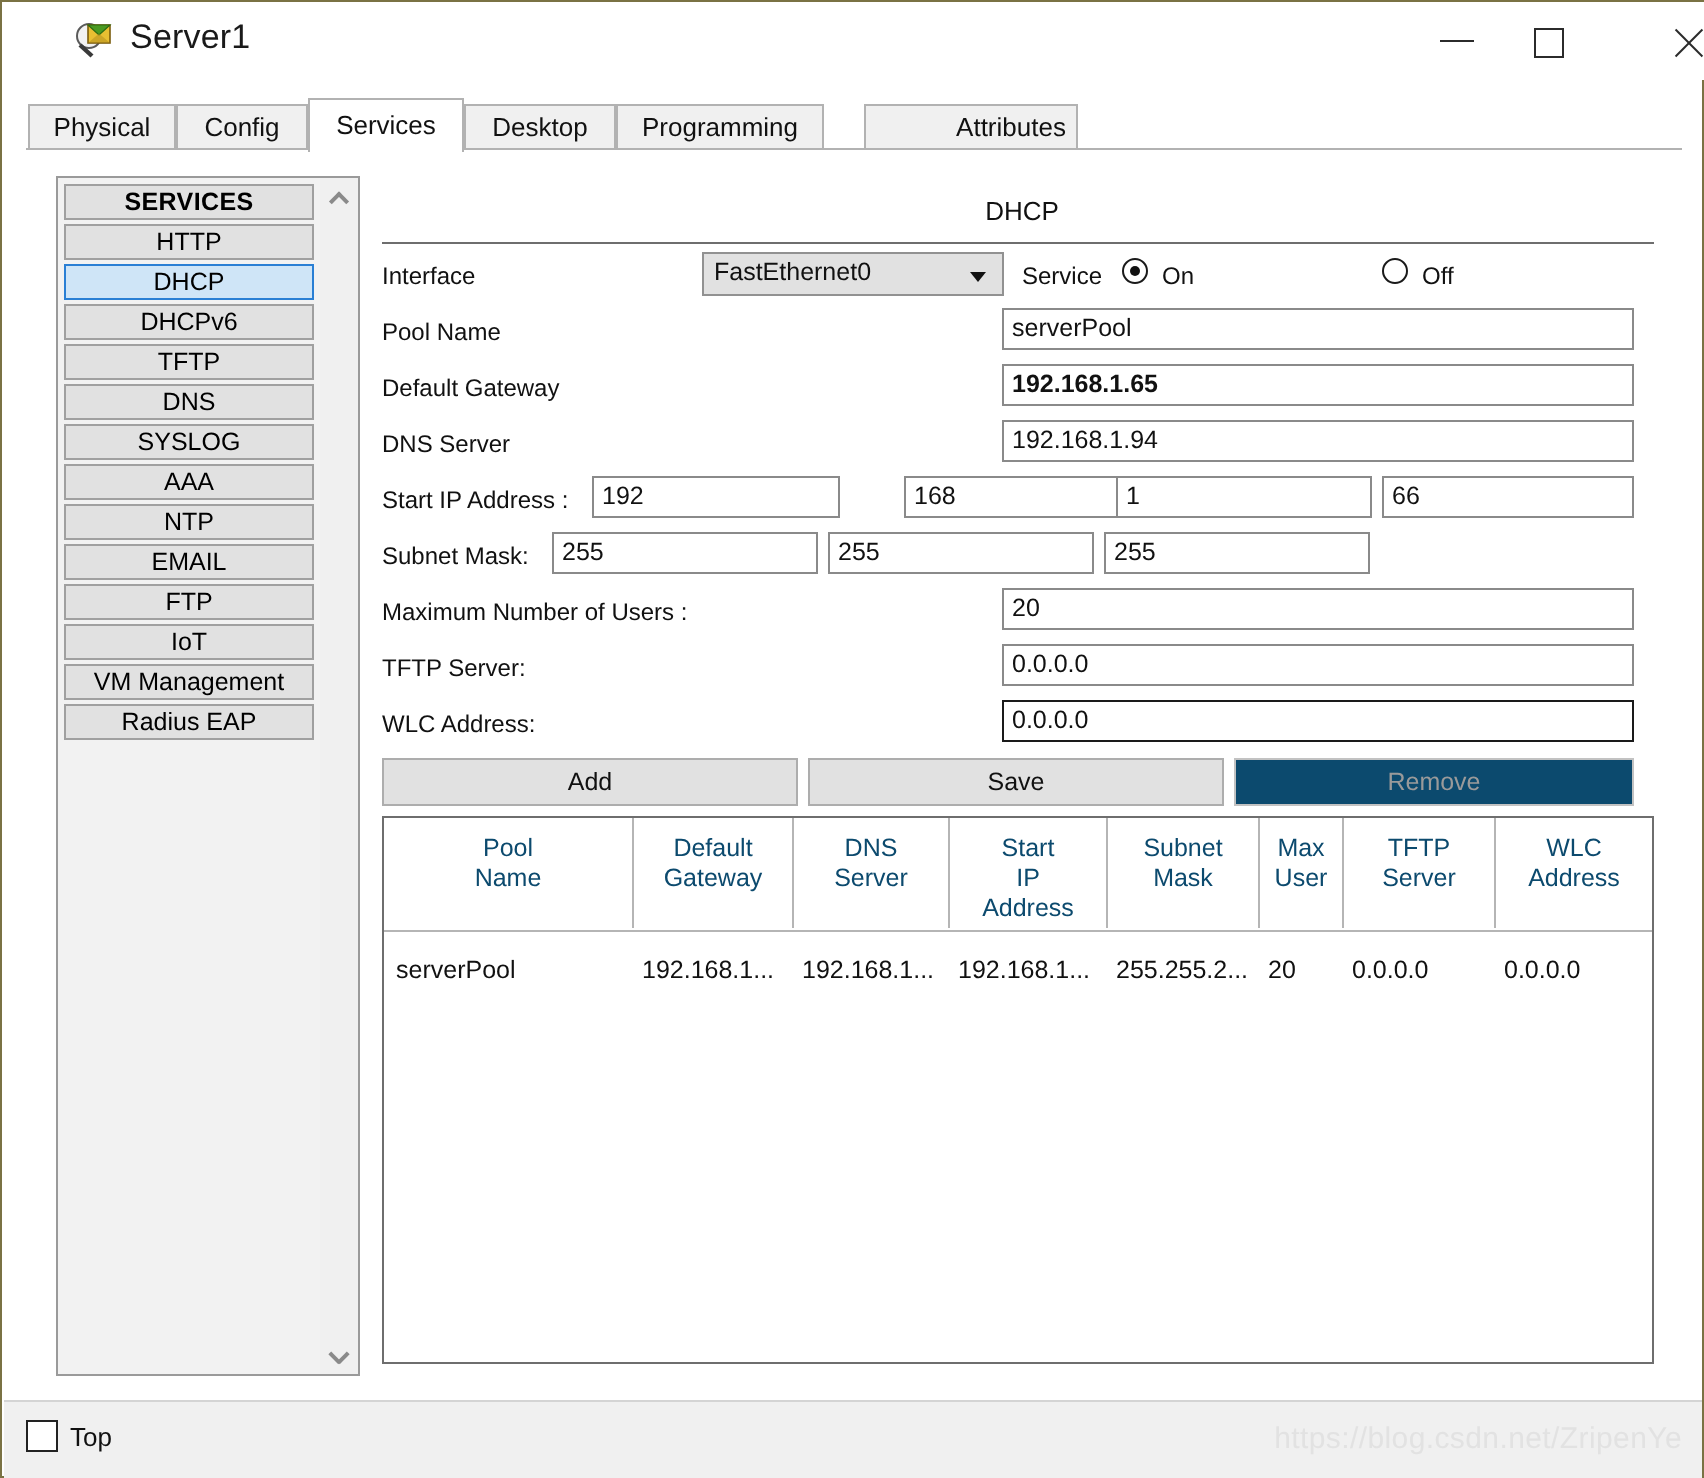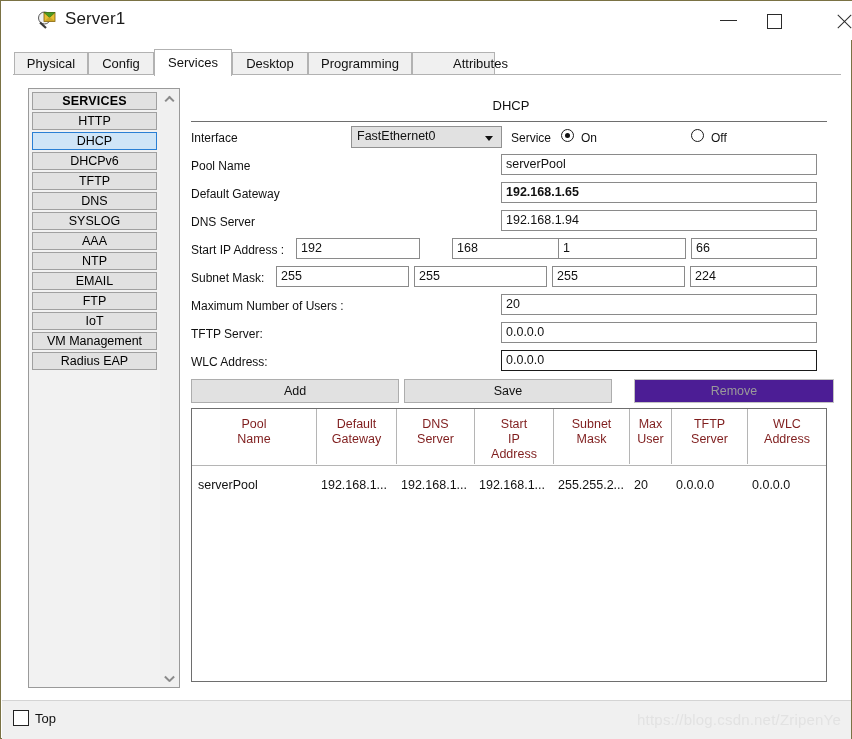--- a/index.html
+++ b/index.html
@@ -309,21 +309,21 @@
     background: #e1e1e1;
     border: 1px solid #adadad;
     font-family: "Liberation Sans", sans-serif;
     font-size: 12.5px;
     color: #111;
     text-align: center;
     line-height: 22px;
     cursor: default;
     white-space: nowrap;
   }
-  .btn.disabled { color: #9a9a9a; background: #4c1d95; border-color: #c2c2c2; margin-left: 17px; }
+  .btn.disabled { color: #9a9a9a; background: #0c4a6e; border-color: #c2c2c2; }
 
   
   #table-wrap {
     position: absolute;
     left: 0; top: 320px;
     width: 636px;
     height: 274px;
     box-sizing: border-box;
     border: 1px solid #6e6e6e;
     background: #ffffff;
@@ -335,21 +335,21 @@
     border-bottom: 1px solid #b5b5b5;
   }
   .th {
     position: absolute;
     top: 0;
     height: 55px;
     box-sizing: border-box;
     border-right: 1px solid #b5b5b5;
     text-align: center;
     font-size: 12.5px;
-    color: #7f1d1d;
+    color: #0c4a6e;
     padding-top: 8px;
     line-height: 15px;
     cursor: default;
   }
   .th:last-child { border-right: none; }
   .td {
     position: absolute;
     font-size: 12.5px;
     color: #111;
     white-space: nowrap;
@@ -417,21 +417,21 @@
       <span class="glyph-close"></span>
     </button>
   </div>
 
   <div id="tabstrip">
       <div class="tab" style="left: 12px; width: 74px;">Physical</div>
       <div class="tab" style="left: 86px; width: 66px;">Config</div>
       <div class="tab active" style="left: 152px; width: 78px;">Services</div>
       <div class="tab" style="left: 230px; width: 76px;">Desktop</div>
       <div class="tab" style="left: 306px; width: 104px;">Programming</div>
-      <div class="tab" style="left: 410px; width: 83px; padding-left: 40px;">Attributes</div>
+      <div class="tab" style="left: 430px; width: 107px; padding-left: 40px;">Attributes</div>
     </div>
   <div id="tab-underline"></div>
 
   <div id="content">
 
     <div id="sidebar">
       <div id="sidebar-list">
           <div class="svc-item header">SERVICES</div>
           <div class="svc-item">HTTP</div>
           <div class="svc-item selected">DHCP</div>
@@ -486,21 +486,20 @@
       <div class="lbl" style="left:0px; top:155px;">Start IP Address :</div>
       <div class="fld" style="left:105px; top:150px; width:124px;">192</div>
       <div class="fld" style="left:234px; top:150px; width:128px;margin-left:27px;">168</div>
       <div class="fld" style="left:367px; top:150px; width:128px;">1</div>
       <div class="fld" style="left:500px; top:150px; width:126px;">66</div>
 
       <div class="lbl" style="left:0px; top:183px;">Subnet Mask:</div>
       <div class="fld" style="left:85px; top:178px; width:133px;">255</div>
       <div class="fld" style="left:223px; top:178px; width:133px;">255</div>
       <div class="fld" style="left:361px; top:178px; width:133px;">255</div>
-      <div class="fld" style="left:499px; top:178px; width:127px;">224</div>
 
       <div class="lbl" style="left:0px; top:211px;">Maximum Number of Users :</div>
       <div class="fld" style="left:310px; top:206px; width:316px;">20</div>
 
       <div class="lbl" style="left:0px; top:239px;">TFTP Server:</div>
       <div class="fld" style="left:310px; top:234px; width:316px;">0.0.0.0</div>
 
       <div class="lbl" style="left:0px; top:267px;">WLC Address:</div>
       <div class="fld focused" style="left:310px; top:262px; width:316px;">0.0.0.0</div>
 

